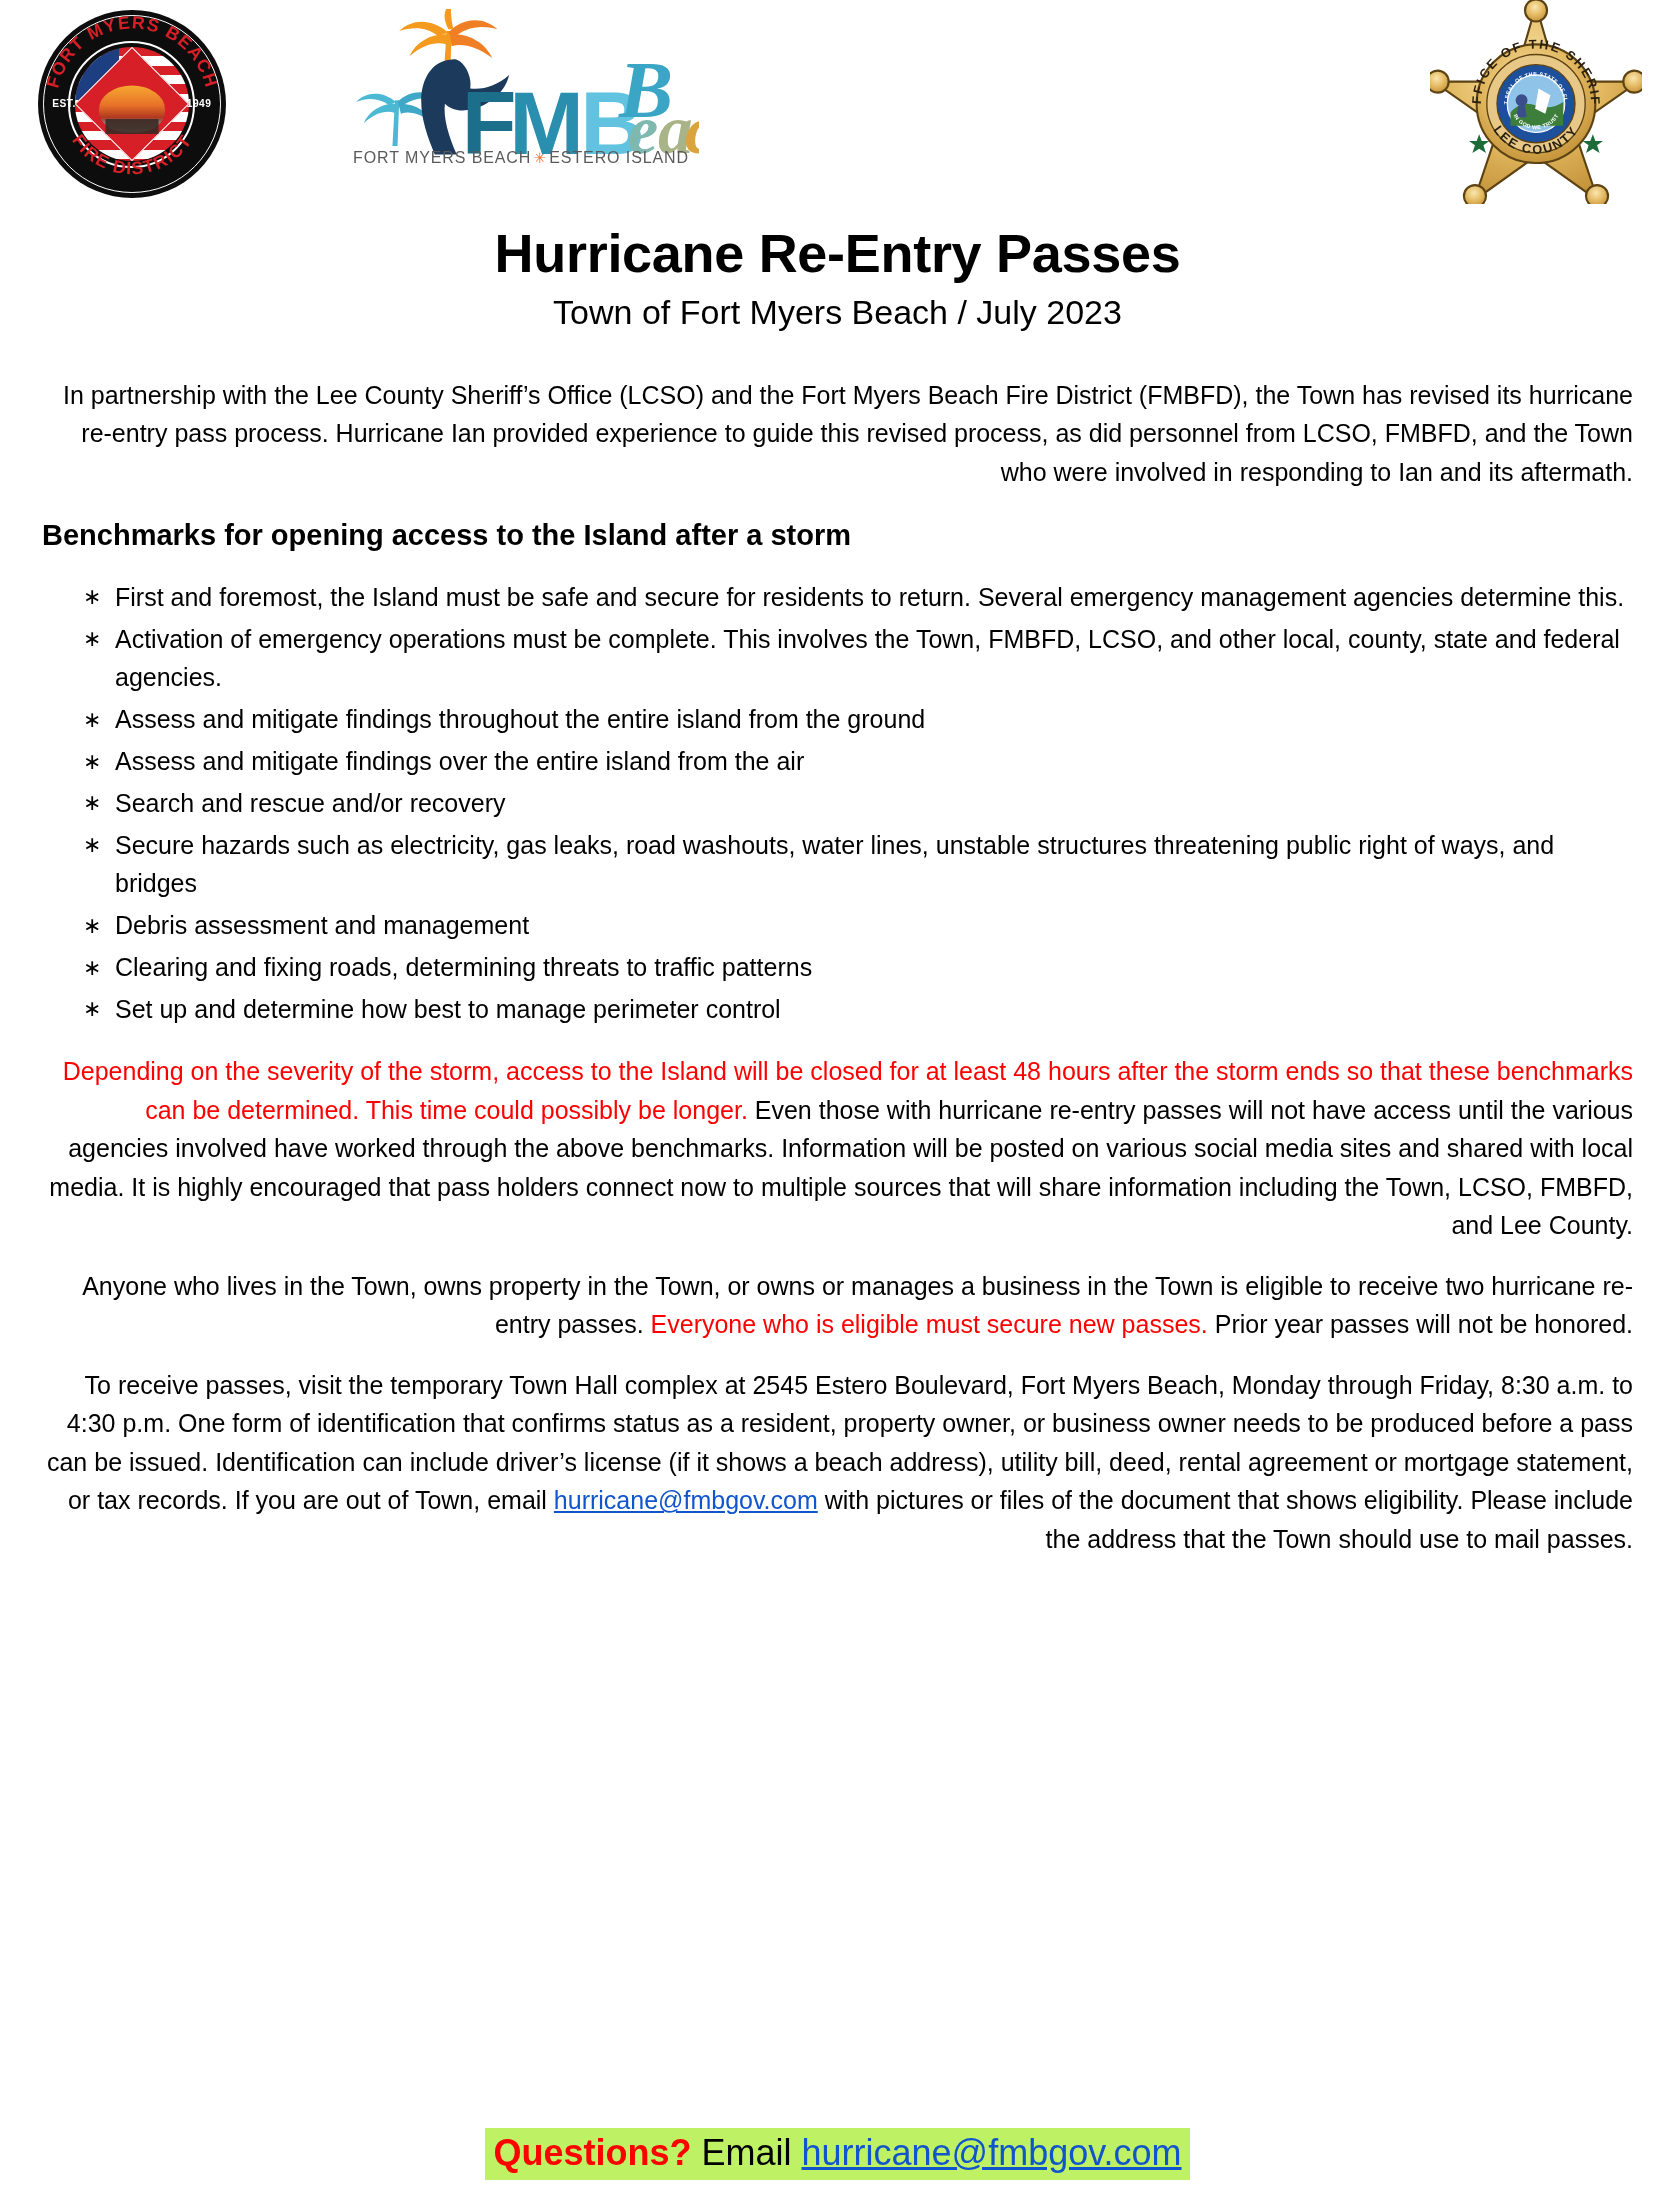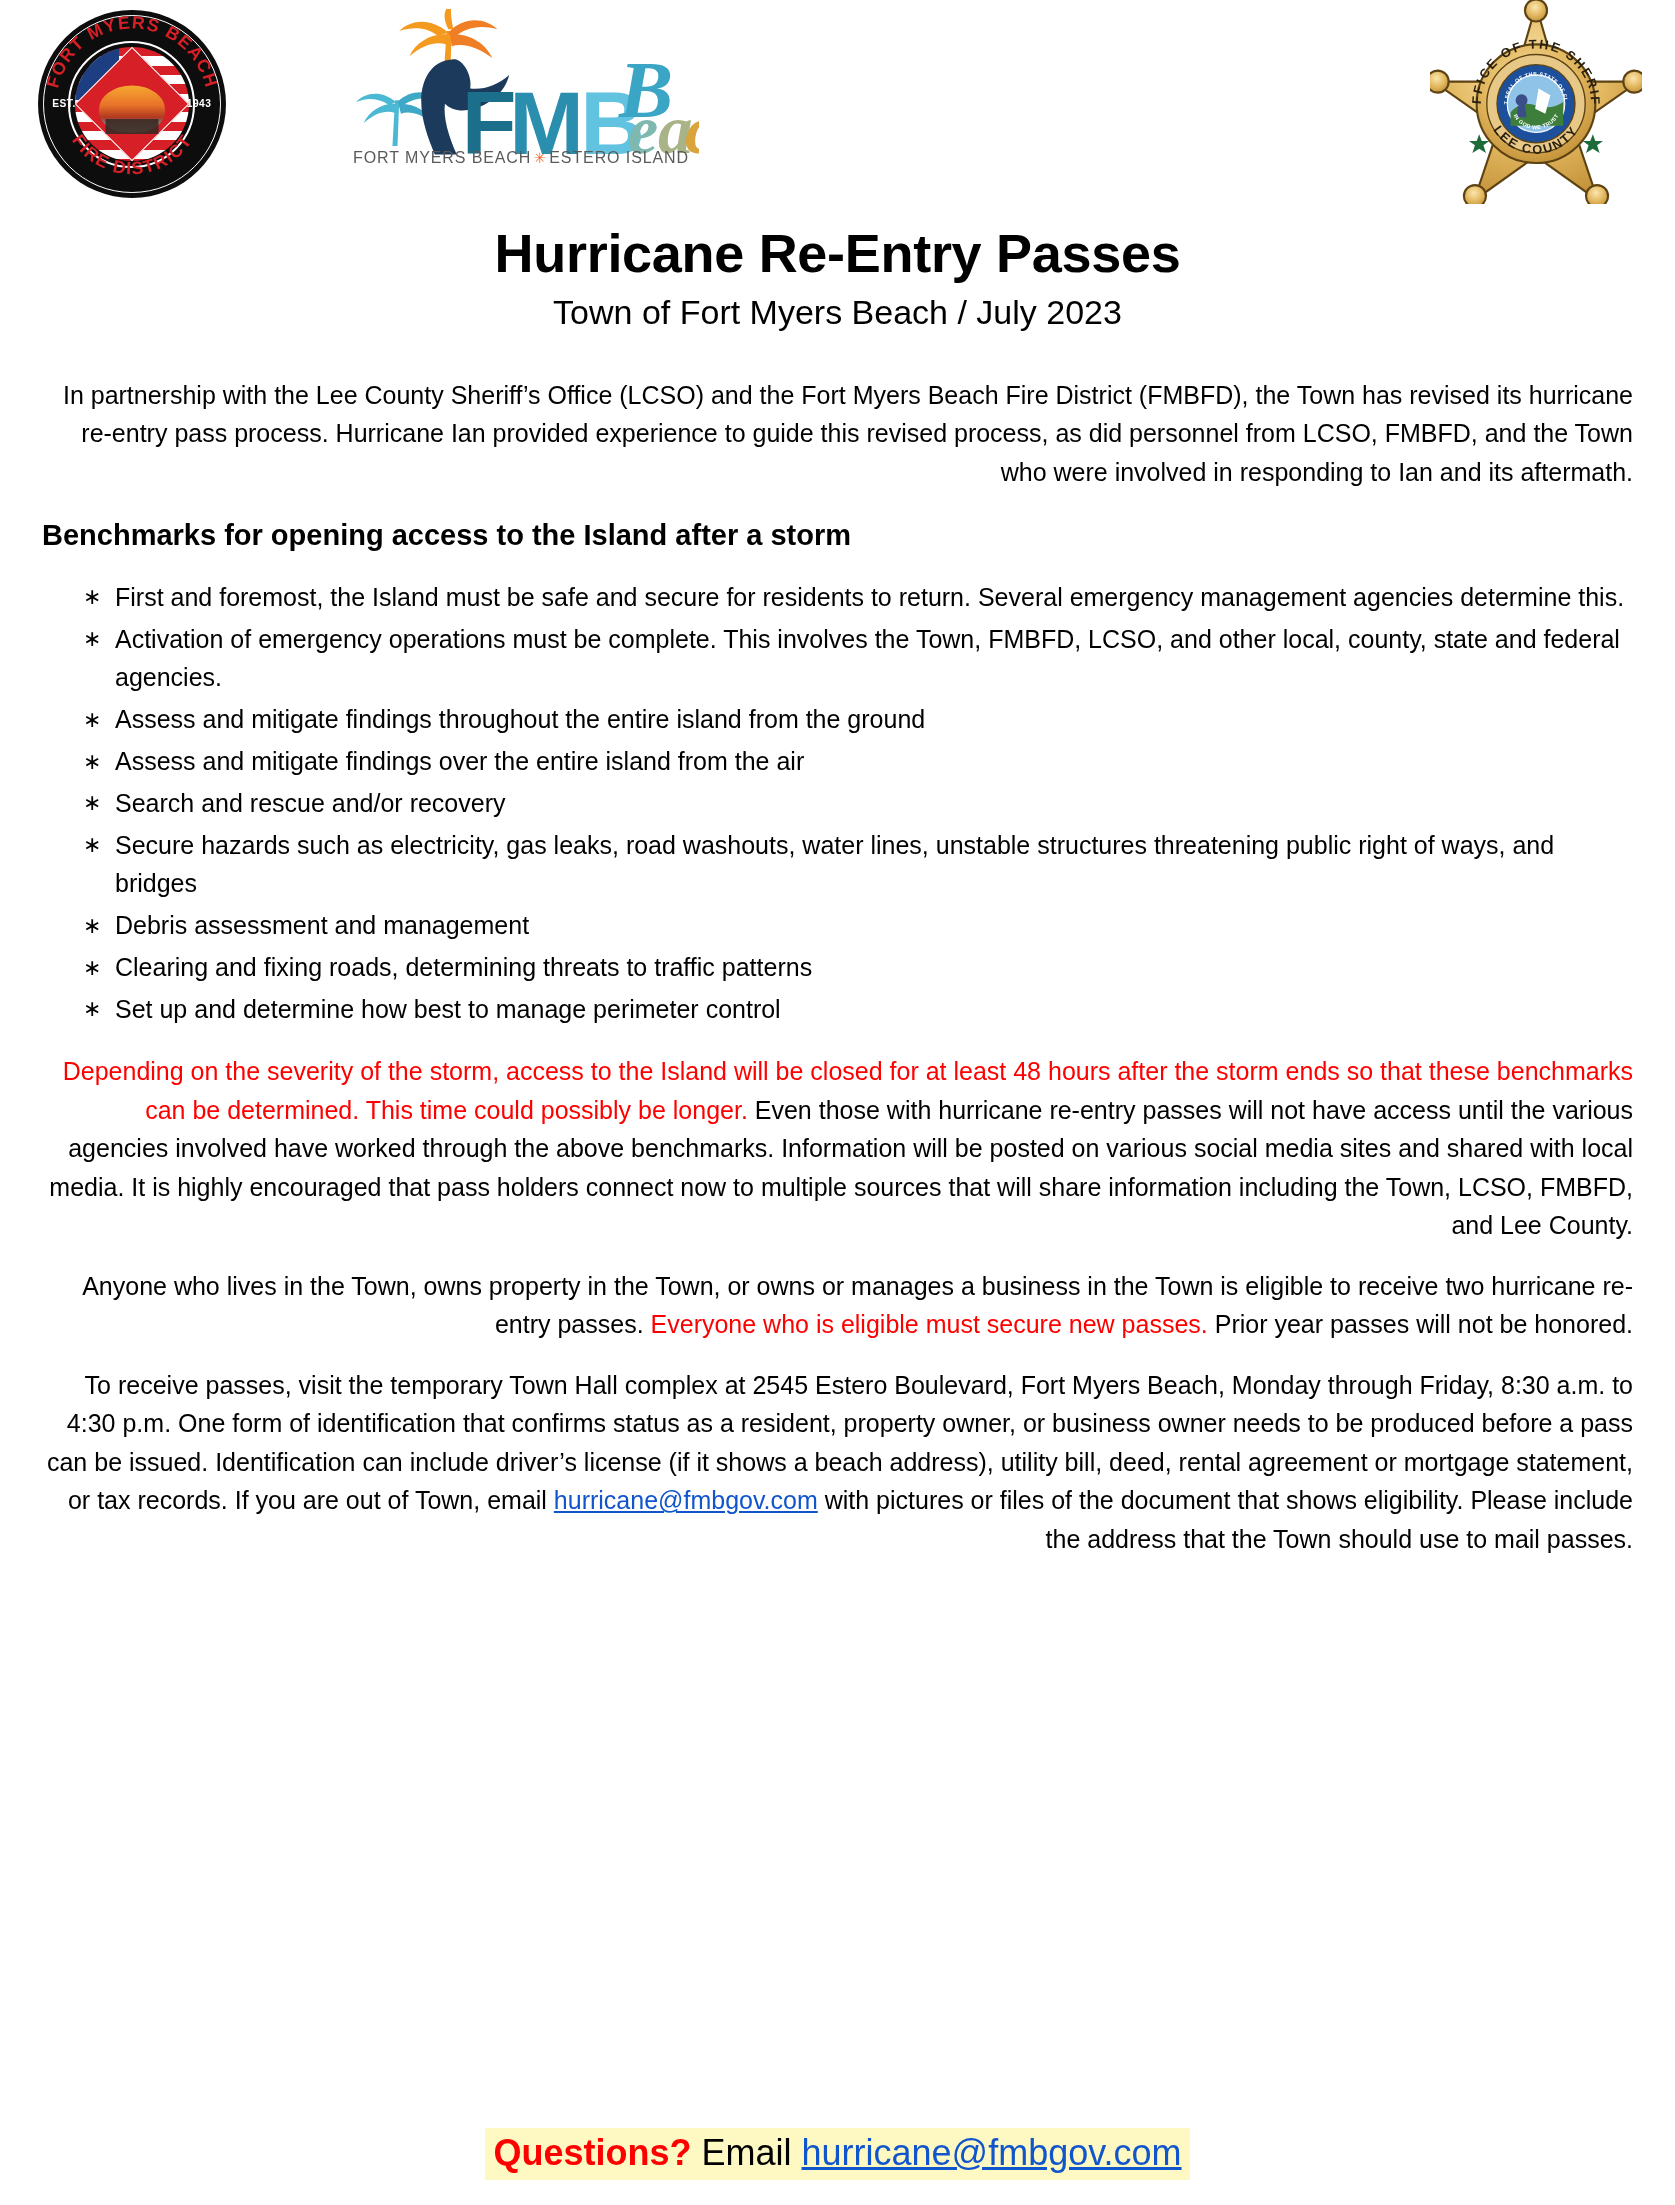--- a/index.html
+++ b/index.html
@@ -216,21 +216,21 @@
   
   .footer {
     position: absolute;
     left: 0;
     right: 0;
     bottom: 25.4px;
     text-align: center;
   }
   .footer-inner {
     display: inline-block;
-    background: #fef9c3;
+    background: #bef264;
     padding: 3.4px 8.5px 5.1px 8.5px;
     font-size: 36px;
     line-height: 1.2;
     white-space: nowrap;
     text-align: right;
   }
   .footer-q {
     color: #ff0000;
     font-weight: bold;
   }
@@ -262,21 +262,21 @@
           <path id="arcBot" d="M 28,111 A 83,83 0 0 0 194,111" fill="none"></path>
         </defs>
         <text fill="#d61f26" font-size="21">
           <textPath href="#arcTop" startOffset="50%" text-anchor="middle">FORT MYERS BEACH</textPath>
         </text>
         <text fill="#d61f26" font-size="21">
           <textPath href="#arcBot" startOffset="50%" text-anchor="middle">FIRE DISTRICT</textPath>
         </text>
       </svg>
       <span class="est-left">EST.</span>
-      <span class="est-right">1943</span>
+      <span class="est-right">1949</span>
     </div>
 
     <div class="fmb-logo">
       <svg class="fmb-art" width="356" height="148" viewBox="0 0 420 175">
 
         <g fill="#f39a1f">
           <path d="M118 88 L122 26 L128 26 L126 88 Z"></path>
           <path d="M124 28 C104 10 80 12 66 26 C84 20 100 22 112 32 Z"></path>
           <path d="M124 28 C142 8 168 10 182 24 C162 18 144 22 130 34 Z" fill="#ef7e24"></path>
           <path d="M124 30 C106 28 86 38 78 56 C94 42 110 38 122 42 Z"></path>

